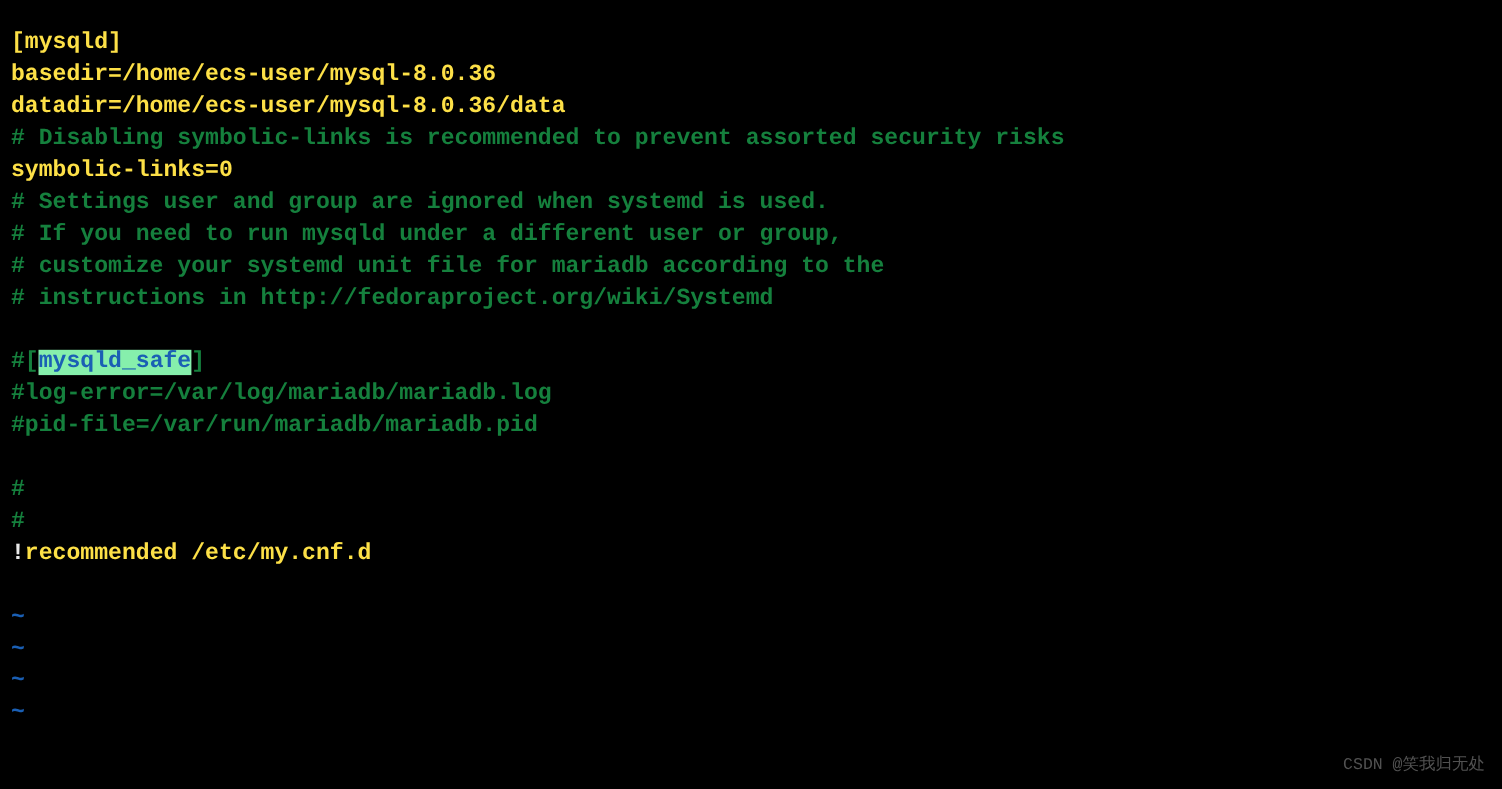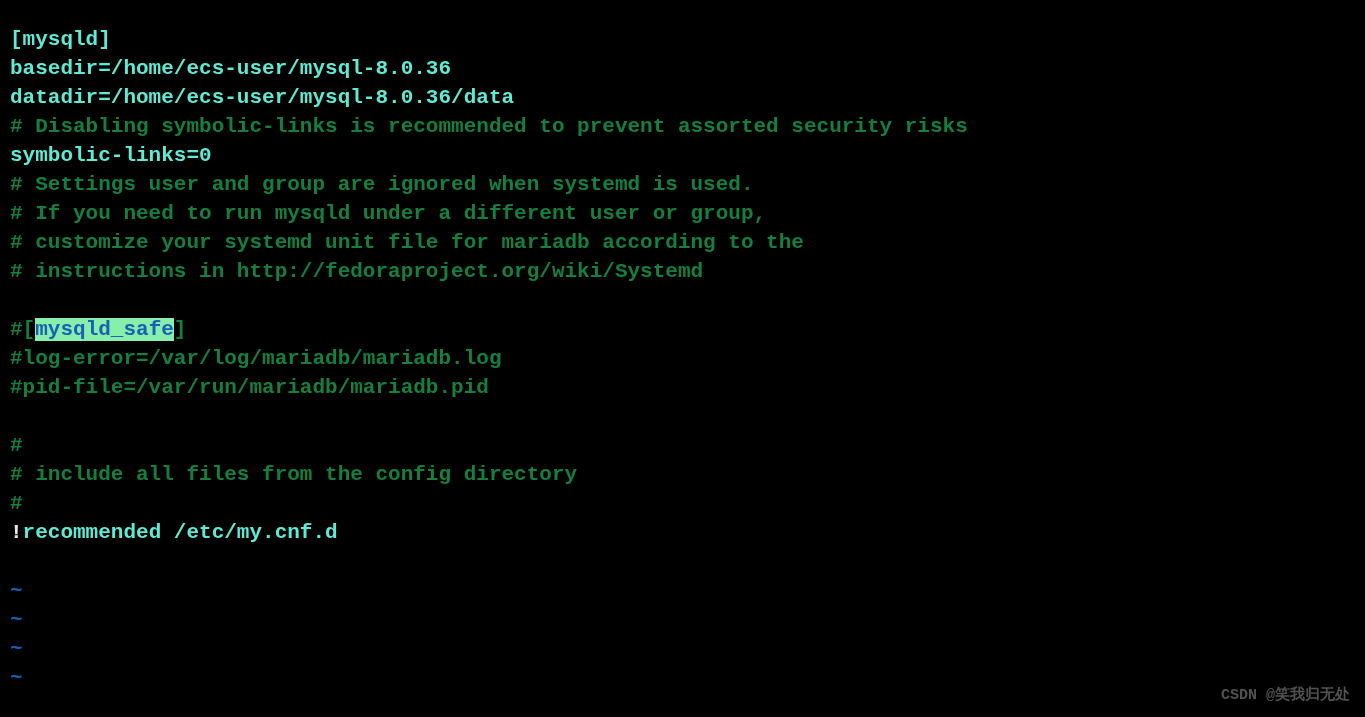--- a/index.html
+++ b/index.html
@@ -24,42 +24,42 @@
       margin-bottom: 8px;
     }
     .editor-content {
       color: #e8e8e8;
     }
     .line {
       white-space: pre;
       min-height: 29px;
     }
     .white {
-      color: #5eead4;
+      color: #fde047;
     }
     .comment {
       color: #15803d;
     }
     .highlight {
       background-color: #86efac;
       color: #1a5fb4;
     }
     .tilde {
       color: #1a5fb4;
     }
     .cursor {
       color: #e8e8e8;
     }
     .watermark {
       position: absolute;
       bottom: 10px;
       right: 15px;
       color: #888888;
       font-size: 15px;
-      font-weight: bold;
+      font-weight: normal;
       opacity: 0.6;
     }
   </style>
 </head>
 <body>
 
 <div class="tab-bar"></div>
 
 <div class="editor-content" id="editor-lines">
 <div class="line"><span class="white">[mysqld]</span></div>
@@ -70,21 +70,20 @@
     <div class="line"><span class="comment"># Settings user and group are ignored when systemd is used.</span></div>
     <div class="line"><span class="comment"># If you need to run mysqld under a different user or group,</span></div>
     <div class="line"><span class="comment"># customize your systemd unit file for mariadb according to the</span></div>
     <div class="line"><span class="comment"># instructions in http://fedoraproject.org/wiki/Systemd</span></div>
     <div class="line">&nbsp;</div>
     <div class="line"><span class="comment">#[</span><span class="highlight">mysqld_safe</span><span class="comment">]</span></div>
     <div class="line"><span class="comment">#log-error=/var/log/mariadb/mariadb.log</span></div>
     <div class="line"><span class="comment">#pid-file=/var/run/mariadb/mariadb.pid</span></div>
     <div class="line">&nbsp;</div>
     <div class="line"><span class="comment">#</span></div>
-    <div class="line"><span class="comment"># include all files from the config directory</span></div>
     <div class="line"><span class="comment">#</span></div>
     <div class="line"><span class="cursor">!</span><span class="white">recommended /etc/my.cnf.d</span></div>
     <div class="line">&nbsp;</div>
     <div class="line"><span class="tilde">~</span></div>
     <div class="line"><span class="tilde">~</span></div>
     <div class="line"><span class="tilde">~</span></div>
     <div class="line"><span class="tilde">~</span></div>
   </div>
 
 <div class="watermark">CSDN @笑我归无处</div>

